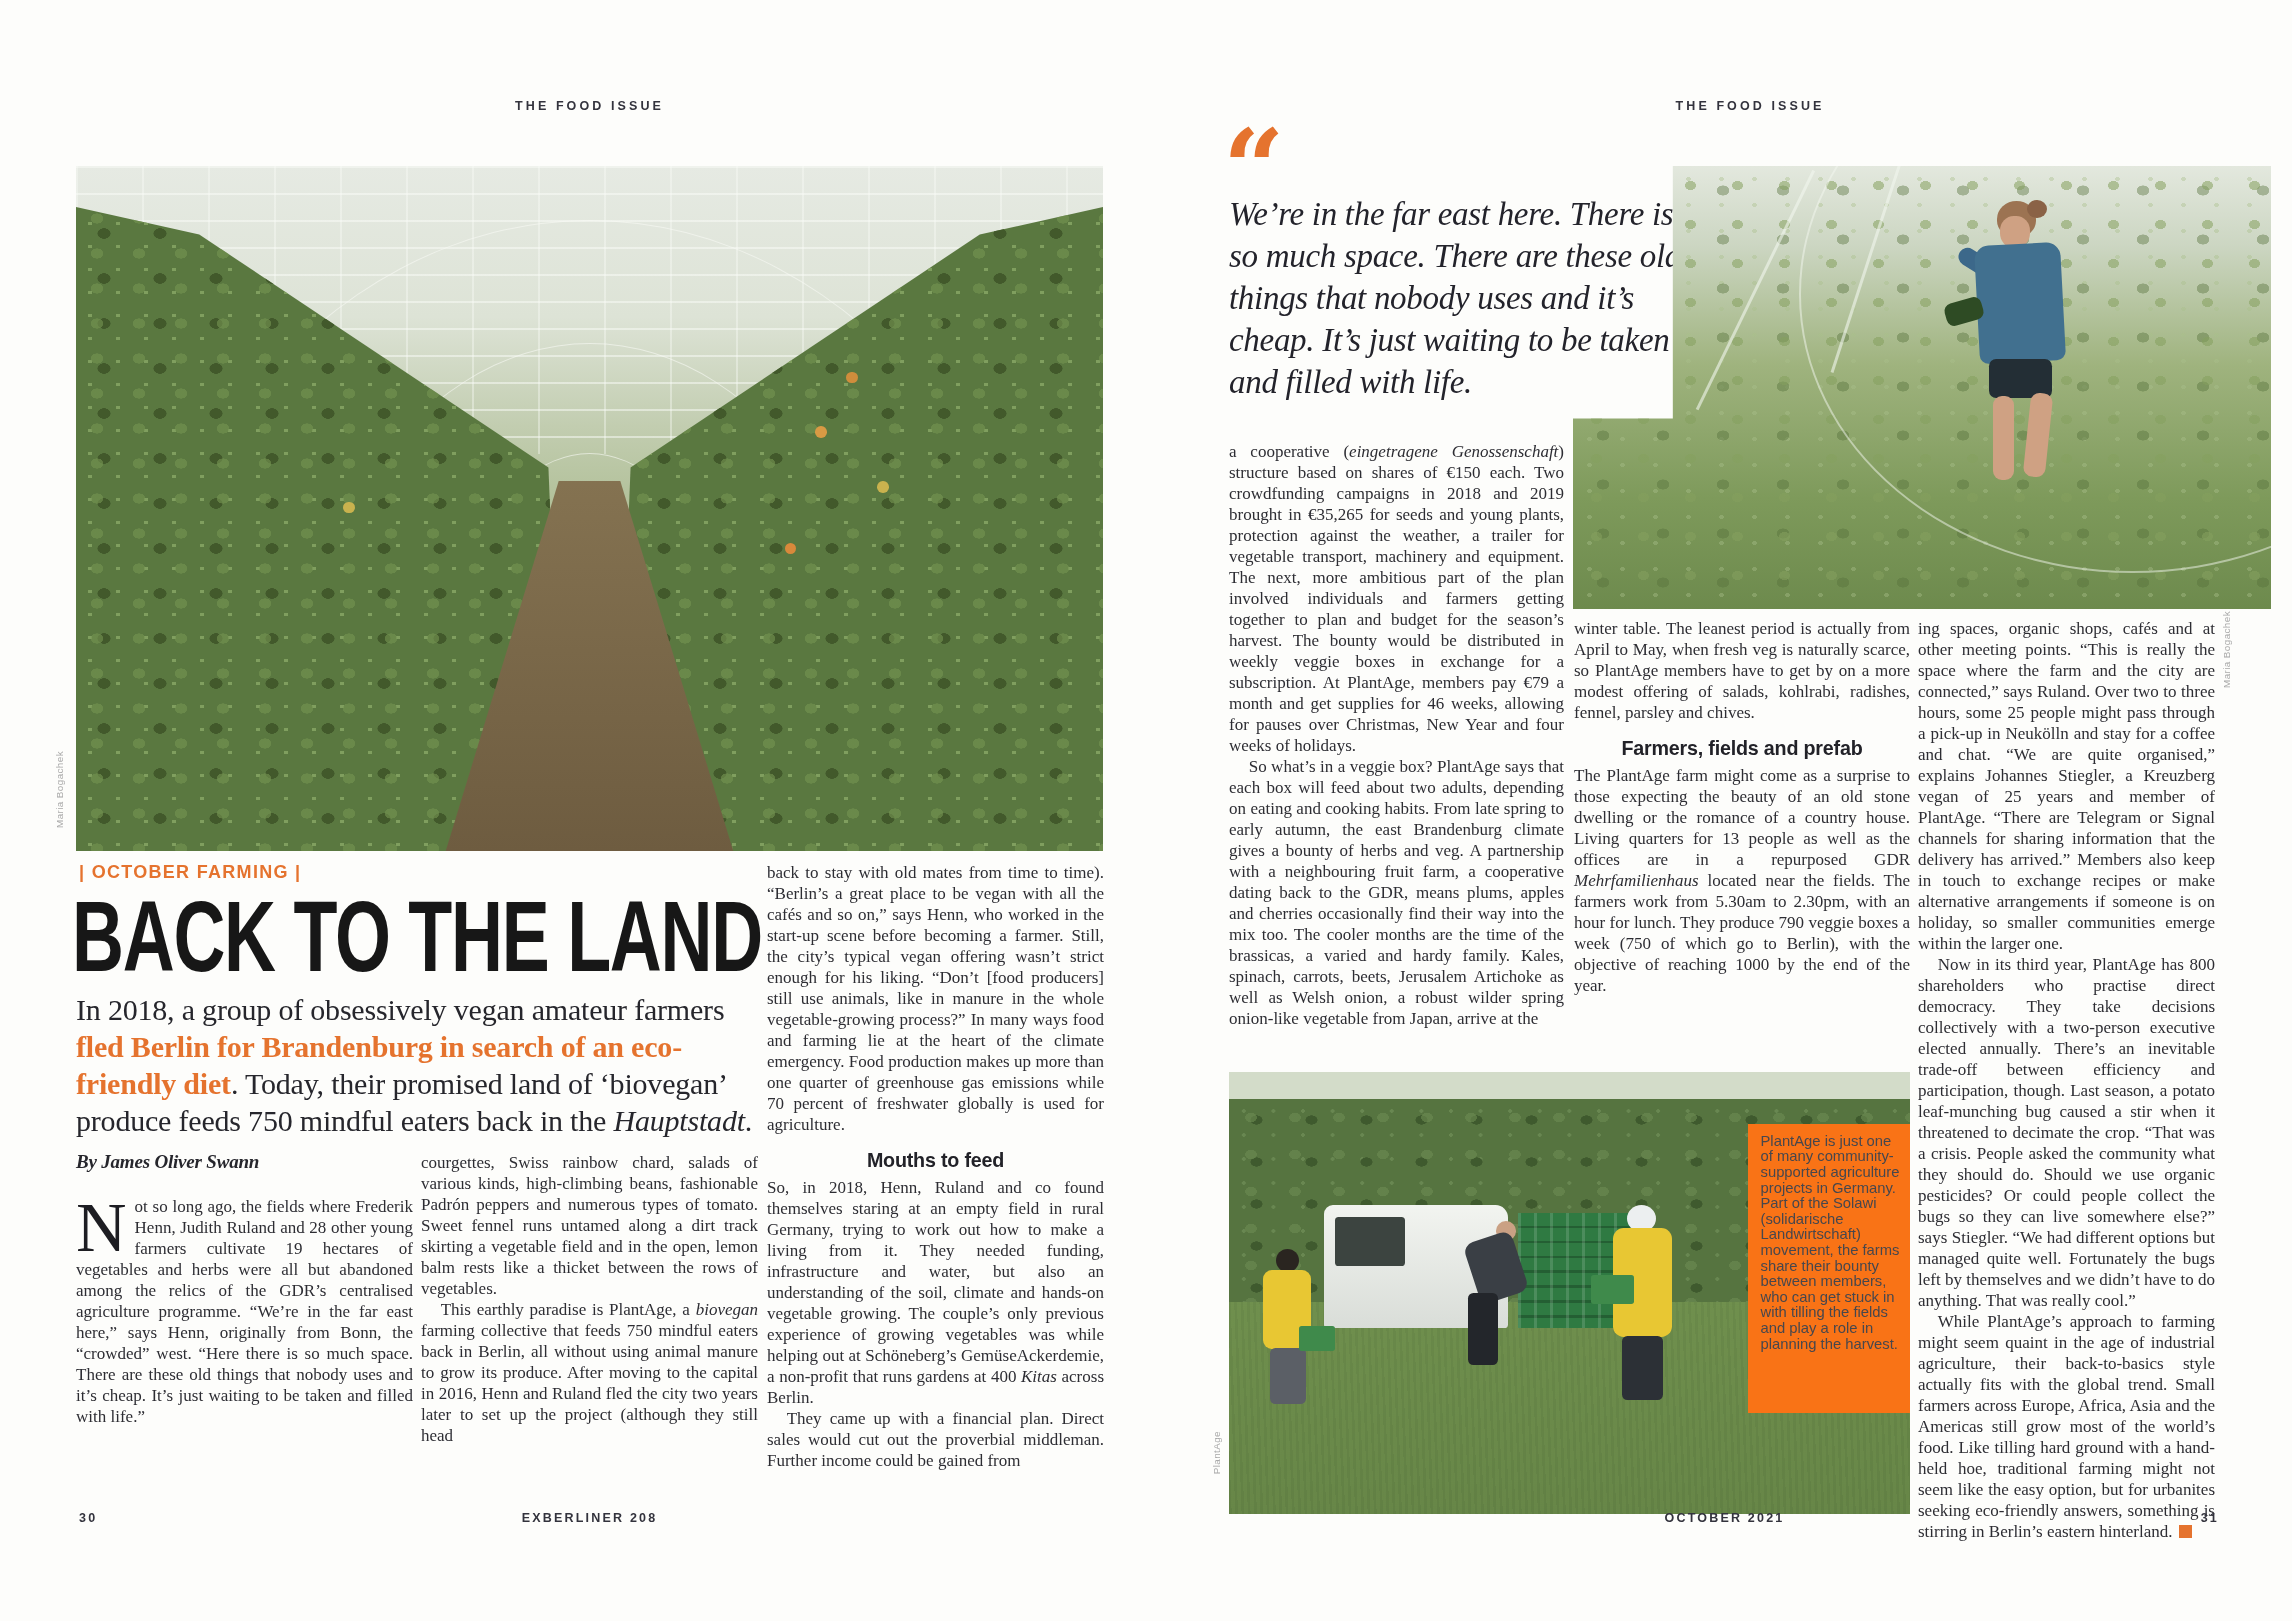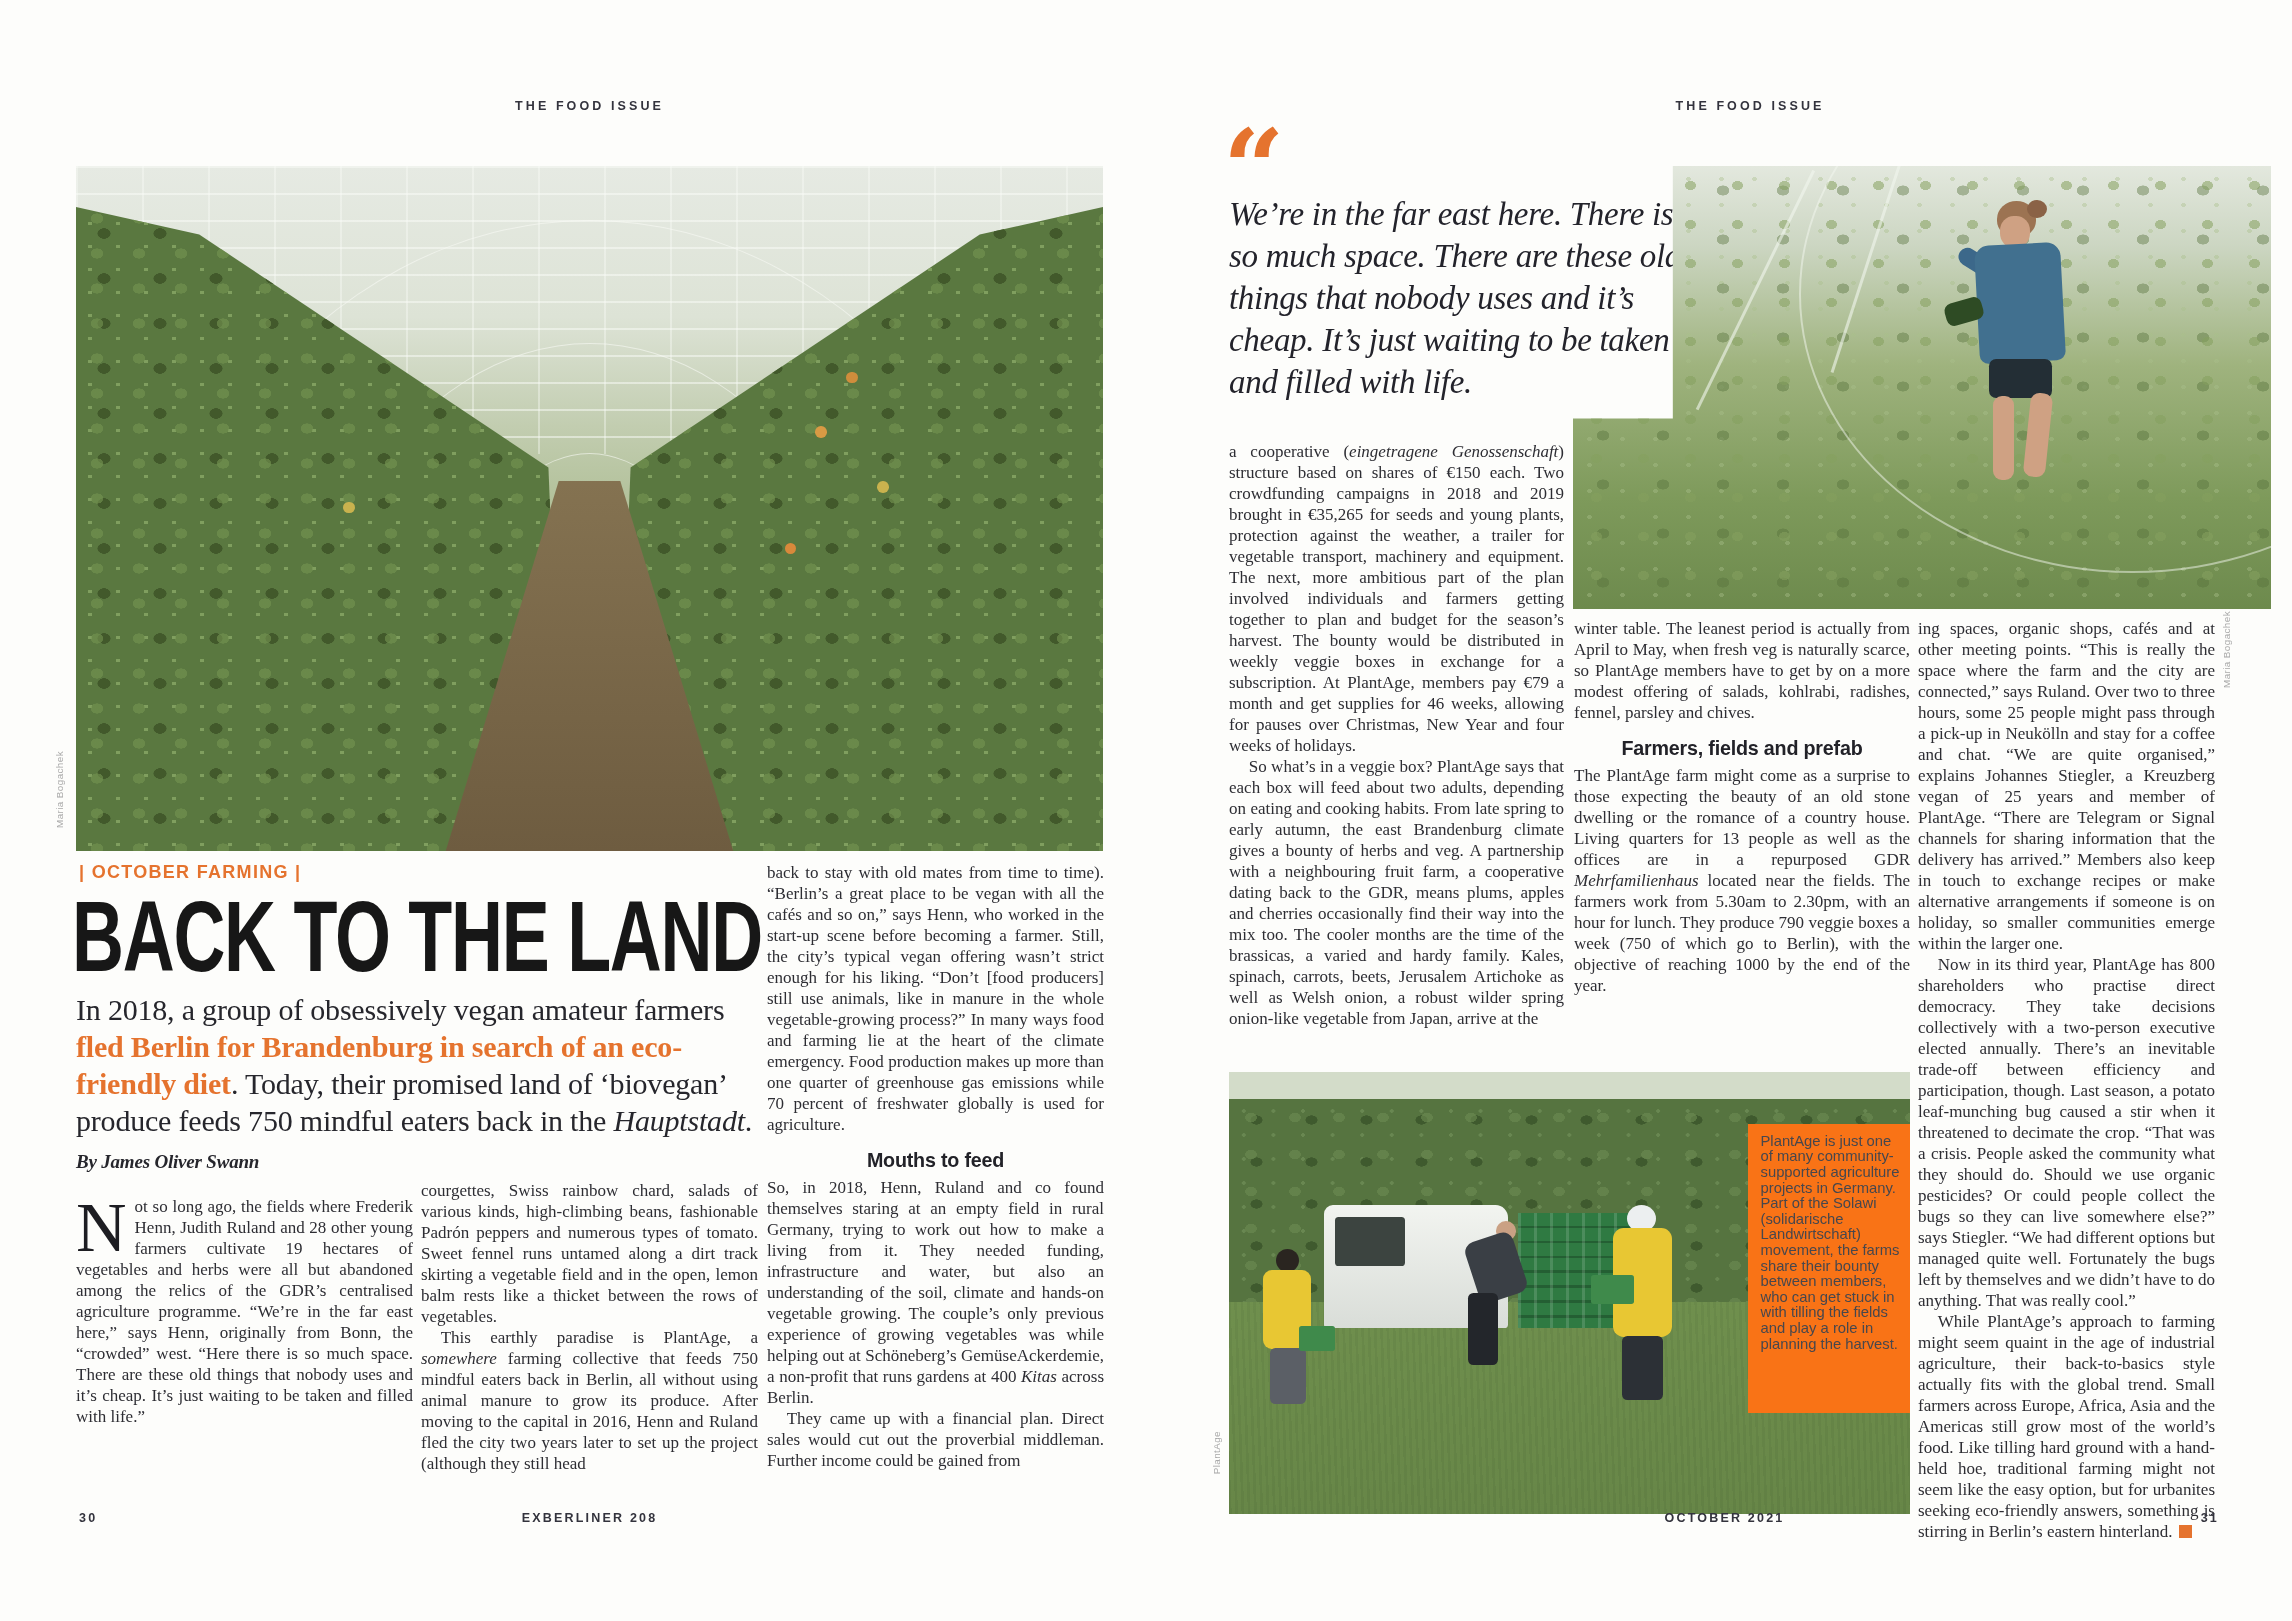--- a/index.html
+++ b/index.html
@@ -116,21 +116,21 @@
             font-size:100px;font-weight:bold;letter-spacing:-1.8px;line-height:.92;color:#171717;
             transform:scaleX(.72);transform-origin:0 0;white-space:nowrap;}
   .intro{position:absolute;left:76px;top:991px;width:691px;font-size:30px;line-height:37px;
          color:#26262c;letter-spacing:-0.2px;}
   .intro .accent{color:var(--accent);font-weight:bold;}
   .intro .byline{font-size:19px;font-weight:bold;font-style:italic;}
 
   
   .col{position:absolute;font-size:17px;line-height:21px;text-align:justify;color:#2d2d33;}
   .lcol1{left:76px;top:1196px;width:337px;}
-  .lcol2{left:421px;top:1180px;width:337px;}
+  .lcol2{left:421px;top:1152px;width:337px;}
   .lcol3{left:767px;top:862px;width:337px;}
   .rcol1{left:1229px;top:441px;width:335px;}
   .rcol2{left:1574px;top:618px;width:336px;}
   .rcol3{left:1918px;top:618px;width:297px;}
   .body-p{margin:0;}
   .indent{text-indent:19.7px;}
   .dropcap{float:left;font-size:70px;line-height:54px;padding:4.5px 8px 0 0;color:#1d1d22;}
   .subhead{margin:15px 0 6.3px 0;font-family:"Liberation Sans",sans-serif;
            font-size:19.7px;font-weight:bold;color:#222228;letter-spacing:-0.2px;text-align:center;}
   .endmark{display:inline-block;width:13.4px;height:13.4px;background:var(--accent);
@@ -174,21 +174,21 @@
   <div class="tag">| OCTOBER FARMING |</div>
   <h1 class="headline" style="margin:0;">BACK TO THE LAND</h1>
   <div class="intro">In 2018, a group of obsessively vegan amateur farmers <b class="accent">fled Berlin for Brandenburg in search of an eco-friendly diet</b>. Today, their promised land of ‘biovegan’ produce feeds 750 mindful eaters back in the <i>Hauptstadt</i>. <span class="byline">By James Oliver Swann</span></div>
 
   <div class="col lcol1">
     <p class="body-p"><span class="dropcap">N</span><span>ot so long ago, the fields where Frederik Henn, Judith Ruland and 28 other young farmers cultivate 19 hectares of vegetables and herbs were all but abandoned among the relics of the GDR’s centralised agriculture programme. “We’re in the far east here,” says Henn, originally from Bonn, the “crowded” west. “Here there is so much space. There are these old things that nobody uses and it’s cheap. It’s just waiting to be taken and filled with life.”</span></p>
   </div>
 
   <div class="col lcol2">
     <p class="body-p">courgettes, Swiss rainbow chard, salads of various kinds, high-climbing beans, fashionable Padrón peppers and numerous types of tomato. Sweet fennel runs untamed along a dirt track skirting a vegetable field and in the open, lemon balm rests like a thicket between the rows of vegetables.</p>
-    <p class="body-p indent">This earthly paradise is PlantAge, a <i>somewhere</i> farming collective that feeds 750 mindful eaters back in Berlin, all without using animal manure to grow its produce. After moving to the capital in 2016, Henn and Ruland fled the city two years later to set up the project (although they still head</p>
+    <p class="body-p indent">This earthly paradise is PlantAge, a <i>biovegan</i> farming collective that feeds 750 mindful eaters back in Berlin, all without using animal manure to grow its produce. After moving to the capital in 2016, Henn and Ruland fled the city two years later to set up the project (although they still head</p>
   </div>
 
   <div class="col lcol3">
     <p class="body-p">back to stay with old mates from time to time). “Berlin’s a great place to be vegan with all the cafés and so on,” says Henn, who worked in the start-up scene before becoming a farmer. Still, the city’s typical vegan offering wasn’t strict enough for his liking. “Don’t [food producers] still use animals, like in manure in the whole vegetable-growing process?” In many ways food and farming lie at the heart of the climate emergency. Food production makes up more than one quarter of greenhouse gas emissions while 70 percent of freshwater globally is used for agriculture.</p>
     <h3 class="subhead">Mouths to feed</h3>
     <p class="body-p">So, in 2018, Henn, Ruland and co found themselves staring at an empty field in rural Germany, trying to work out how to make a living from it. They needed funding, infrastructure and water, but also an understanding of the soil, climate and hands-on vegetable growing. The couple’s only previous experience of growing vegetables was while helping out at Schöneberg’s GemüseAckerdemie, a non-profit that runs gardens at 400 <i>Kitas</i> across Berlin.</p>
     <p class="body-p indent">They came up with a financial plan. Direct sales would cut out the proverbial middleman. Further income could be gained from</p>
   </div>
 
   <div class="foot foot-pageL">30</div>

